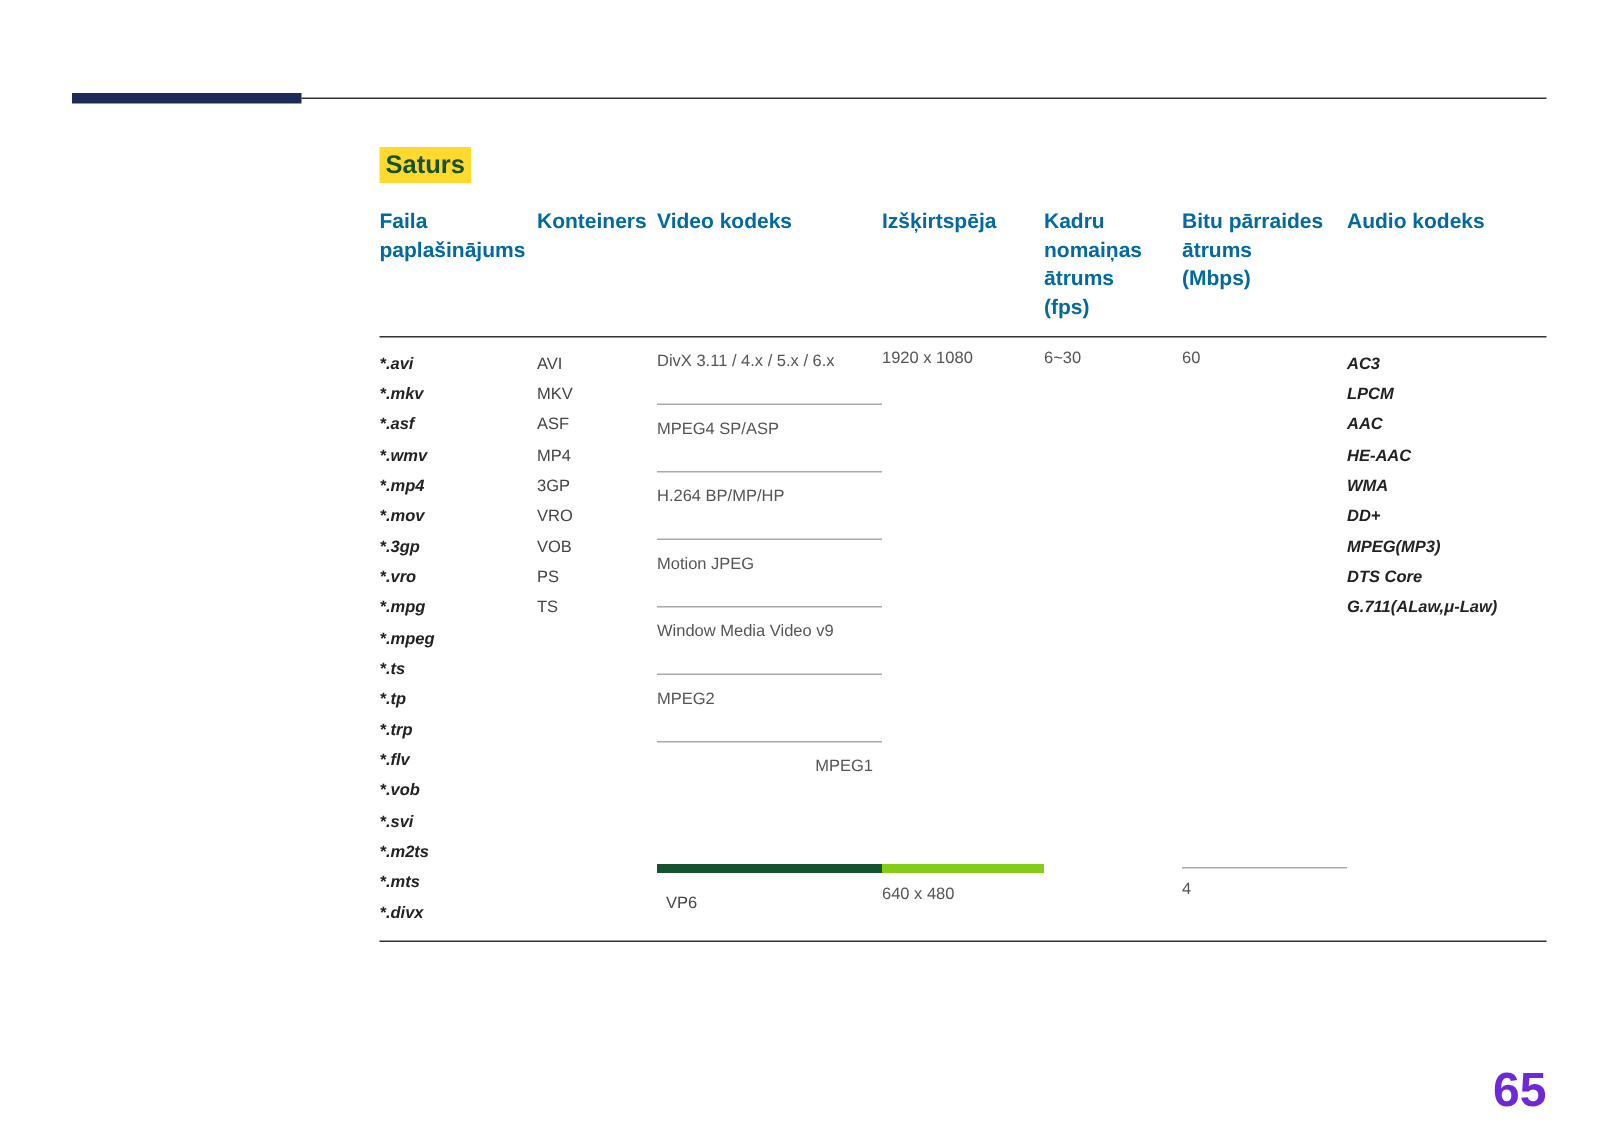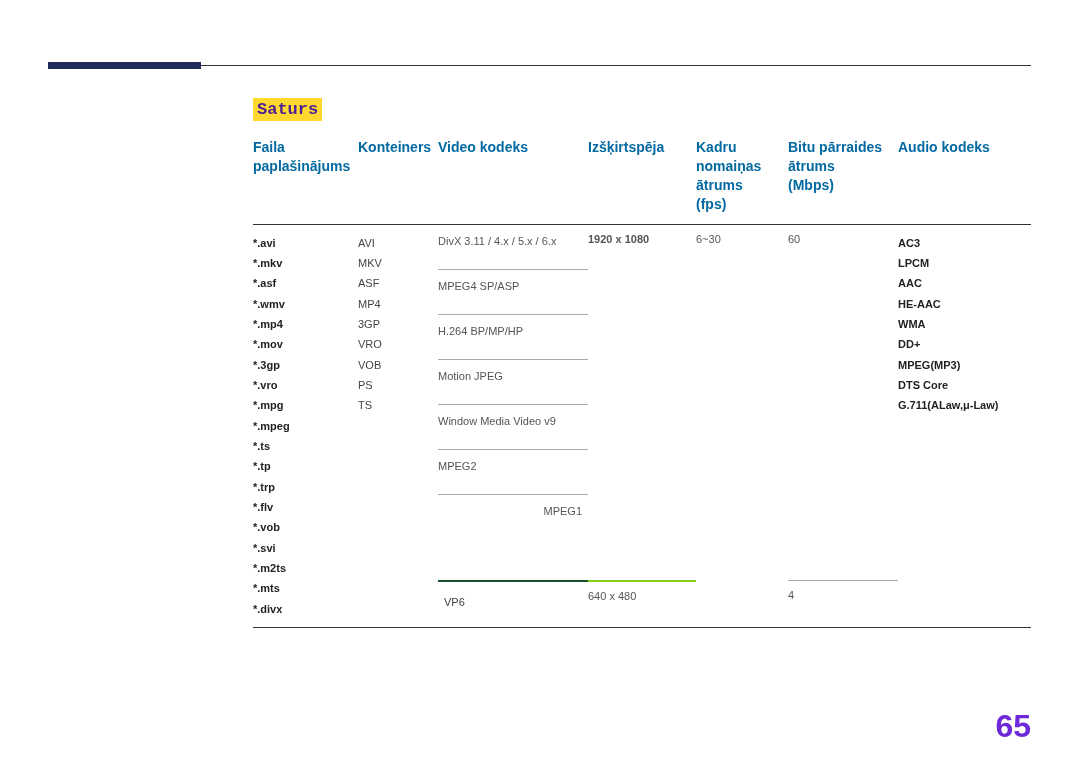--- a/index.html
+++ b/index.html
@@ -27,22 +27,21 @@
     border-top: 1px solid #333;
   }
   .title {
     position: absolute;
     top: 98px;
     left: 253px;
     background: #ffd92e;
     font-weight: bold;
     font-size: 17px;
     padding: 2px 4px;
-    color: #4c1d95;
-    font-family: Liberation Mono, monospace;
+    color: #14532d;
   }
   .table-wrap {
     position: absolute;
     top: 138px;
     left: 253px;
     right: 49px;
   }
   table {
     width: 100%;
     border-collapse: collapse;
@@ -60,21 +59,21 @@
   }
   thead th .unit { display:block; }
   tbody td {
     vertical-align: top;
     font-size: 11px;
     color: #444;
     border-bottom: 1px solid #333;
     padding: 8px 6px 8px 0;
   }
   tbody tr:last-child td { border-bottom: 1px solid #333; }
-  .ext-col, .audio-col { font-weight: bold; color: #222; }
+  .ext-col, .audio-col { font-weight: bold; color: #222; font-style: italic; }
   .stack div {
     line-height: 1.85;
   }
   .res-cell, .fps-cell, .mbps-cell {
     font-size: 11px;
     color: #555;
     padding: 8px 6px 8px 0;
     vertical-align: top;
   }
   .page-number {
@@ -163,21 +162,21 @@
             <div>MKV</div>
             <div>ASF</div>
             <div>MP4</div>
             <div>3GP</div>
             <div>VRO</div>
             <div>VOB</div>
             <div>PS</div>
             <div>TS</div>
           </div>
         </td>
-        <td style="padding:0;border-bottom:2px solid #14532d;">
+        <td style="padding:0;border-bottom:6px solid #14532d;">
           <table class="inner-table" style="width:100%;border-collapse:collapse;">
             <tbody>
                 <tr>
                   <td>DivX 3.11 / 4.x / 5.x / 6.x</td>
                 </tr>
             <tr>
                   <td>MPEG4 SP/ASP</td>
                 </tr>
             <tr>
                   <td>H.264 BP/MP/HP</td>
@@ -190,21 +189,21 @@
                 </tr>
             <tr>
                   <td>MPEG2</td>
                 </tr>
             <tr>
                   <td>MPEG1</td>
                 </tr>
           </tbody>
             </table>
         </td>
-        <td class="res-cell" style="border-bottom:2px solid #84cc16;font-weight:bold;">1920 x 1080</td>
+        <td class="res-cell" style="border-bottom:6px solid #84cc16;">1920 x 1080</td>
         <td rowspan="2" class="fps-cell outer-bottom-line">6~30</td>
         <td class="mbps-cell" style="border-bottom:1px solid #aaa;">60</td>
         <td rowspan="2" class="audio-col outer-bottom-line">
           <div class="stack">
             <div>AC3</div>
             <div>LPCM</div>
             <div>AAC</div>
             <div>HE-AAC</div>
             <div>WMA</div>
             <div>DD+</div>

